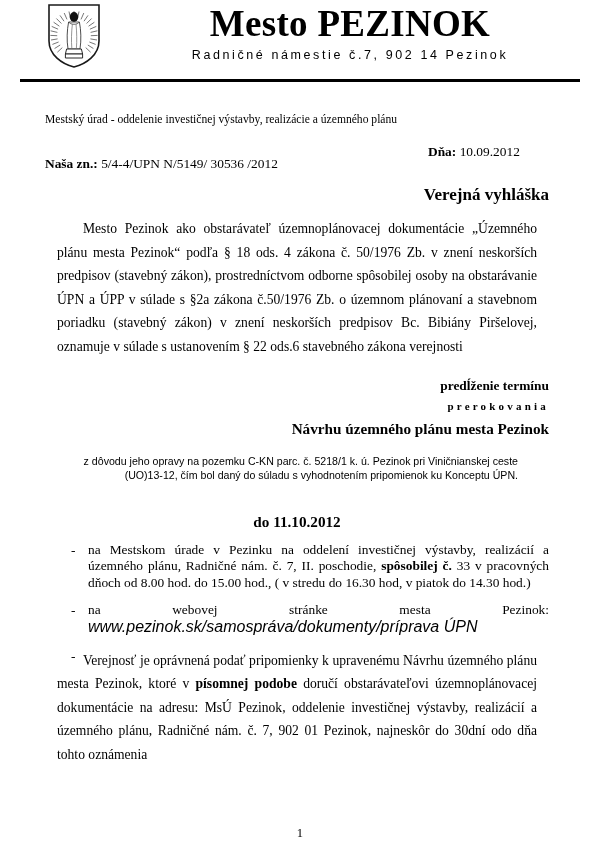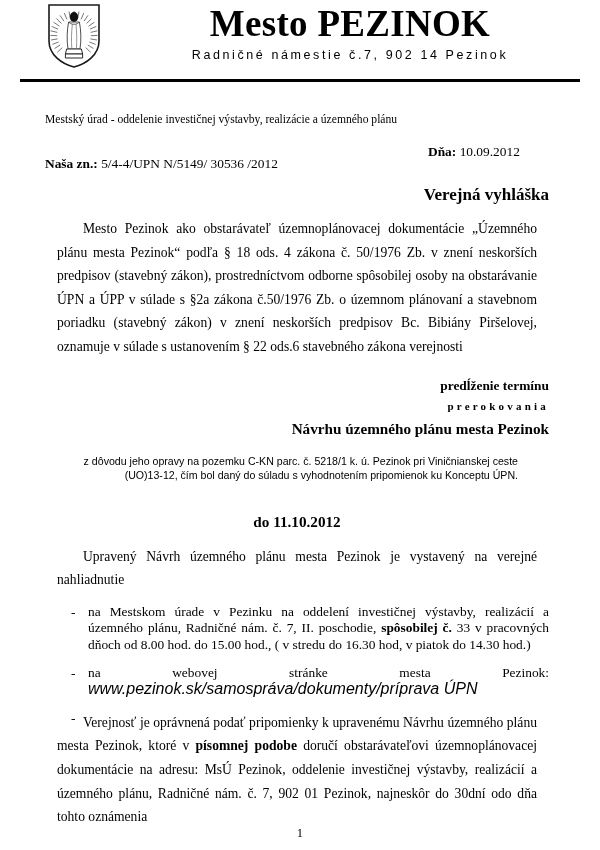--- a/index.html
+++ b/index.html
@@ -283,21 +283,20 @@
     <div class="center-block">
       <div class="cb-line1">predĺženie termínu</div>
       <div class="cb-line2">prerokovania</div>
       <div class="cb-line3">Návrhu  územného plánu  mesta Pezinok</div>
     </div>
 
     <p class="sans-note">z dôvodu jeho opravy na pozemku C-KN parc. č. 5218/1 k. ú. Pezinok pri Viničnianskej ceste (UO)13-12, čím bol daný do súladu s vyhodnotením pripomienok ku Konceptu ÚPN.</p>
 
     <div class="deadline">do 11.10.2012</div>
 
-    <p class="para para-exhibit">Upravený Návrh územného plánu mesta Pezinok je vystavený na verejné nahliadnutie</p>
 
     <ul class="bullets">
       <li>
         <span class="dash">-</span><span>na Mestskom úrade v Pezinku na oddelení investičnej výstavby, realizácií a územného plánu, Radničné nám. č. 7,  II. poschodie, </span><span class="b">spôsobilej č.</span><span> 33 v pracovných dňoch od 8.00 hod. do 15.00 hod., ( v stredu do 16.30 hod, v piatok do 14.30 hod.)</span>
       </li>
       <li>
         <span class="dash">-</span><span>na webovej stránke mesta Pezinok: </span><span class="url-it">www.pezinok.sk/samospráva/dokumenty/príprava ÚPN</span><span></span>
       </li>
       <li>
         <span class="dash">-</span>

